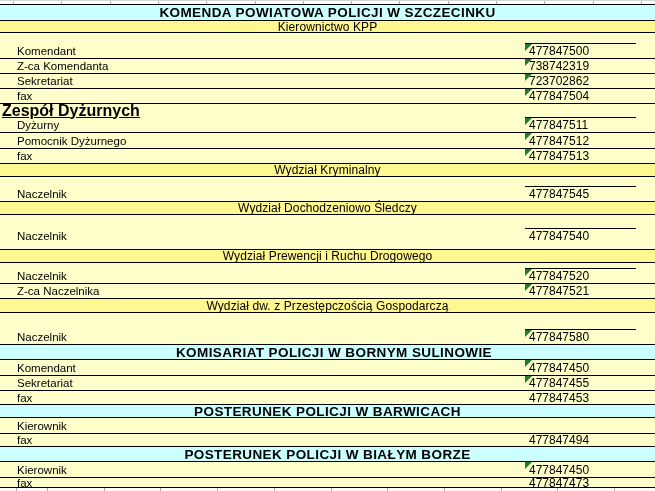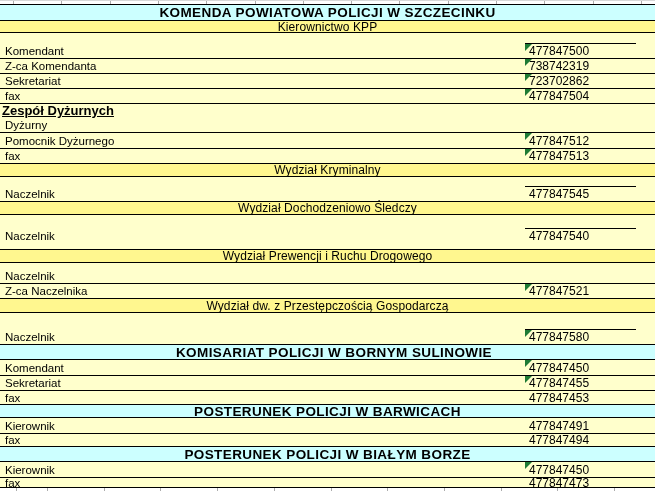--- a/index.html
+++ b/index.html
@@ -40,25 +40,25 @@
     font-weight:bold;font-size:13.5px;letter-spacing:0.4px;
   }
   .hdr{
     background:var(--hdr-fill);
     border-bottom:1px solid var(--border);
     display:flex;align-items:center;justify-content:center;
     font-weight:normal;font-size:12px;letter-spacing:0.1px;
   }
   .sub{
     display:flex;align-items:center;
-    font-weight:bold;font-size:13px;
+    font-weight:bold;font-size:16px;
   }
   .sub .label{padding-left:2px;text-decoration:underline;}
   .entry{display:flex;align-items:center;font-size:11.5px;}
-  .entry .label{padding-left:5px;white-space:nowrap;}
+  .entry .label{padding-left:17px;white-space:nowrap;}
   .phone-cell{
     position:absolute;left:525px;top:0;height:100%;width:111px;
     box-sizing:border-box;
     display:flex;align-items:center;
     padding-left:4px;
     font-size:12px;
   }
   .phone-rule .phone-cell{border-top:1px solid var(--border);}
   .tri{
     position:absolute;left:0;top:0;width:0;height:0;
@@ -105,20 +105,24 @@
       <div class="phone-cell">
         <div class="tri"></div>
         <span>477847504</span>
       </div>
     </div>
     <div class="row sub rule-top" style="height: 14px;">
       <span class="label">Zespół Dyżurnych</span>
     </div>
     <div class="row entry phone-rule" style="height: 15px;">
       <div class="label">Dyżurny</div>
+      <div class="phone-cell">
+        <div class="tri"></div>
+        <span>477847511</span>
+      </div>
     </div>
     <div class="row entry rule-top" style="height: 16px;">
       <div class="label">Pomocnik Dyżurnego</div>
       <div class="phone-cell">
         <div class="tri"></div>
         <span>477847512</span>
       </div>
     </div>
     <div class="row entry rule-top" style="height: 15px;">
       <div class="label">fax</div>
@@ -147,20 +151,24 @@
         <span>477847540</span>
       </div>
     </div>
     <div class="row spacer" style="height: 6px;"></div>
     <div class="row hdr rule-top" style="height: 14px;">
       <span class="label">Wydział Prewencji i Ruchu Drogowego</span>
     </div>
     <div class="row spacer" style="height: 5px;"></div>
     <div class="row entry phone-rule" style="height: 15px;">
       <div class="label">Naczelnik</div>
+      <div class="phone-cell">
+        <div class="tri"></div>
+        <span>477847520</span>
+      </div>
     </div>
     <div class="row entry rule-top" style="height: 15px;">
       <div class="label">Z-ca Naczelnika</div>
       <div class="phone-cell">
         <div class="tri"></div>
         <span>477847521</span>
       </div>
     </div>
     <div class="row hdr rule-top" style="height: 15px;">
       <span class="label">Wydział dw. z Przestępczością Gospodarczą</span>
@@ -194,23 +202,20 @@
       <div class="label">fax</div>
       <div class="phone-cell">
         <span>477847453</span>
       </div>
     </div>
     <div class="row org rule-top" style="height: 14px;">
       <span class="label">POSTERUNEK POLICJI W BARWICACH</span>
     </div>
     <div class="row entry" style="height: 15px;">
       <div class="label">Kierownik</div>
-      <div class="phone-cell">
-        <span>477847491</span>
-      </div>
     </div>
     <div class="row entry rule-top" style="height: 13px;">
       <div class="label">fax</div>
       <div class="phone-cell">
         <span>477847494</span>
       </div>
     </div>
     <div class="row org rule-top" style="height: 16px;">
       <span class="label">POSTERUNEK POLICJI W BIAŁYM BORZE</span>
     </div>

